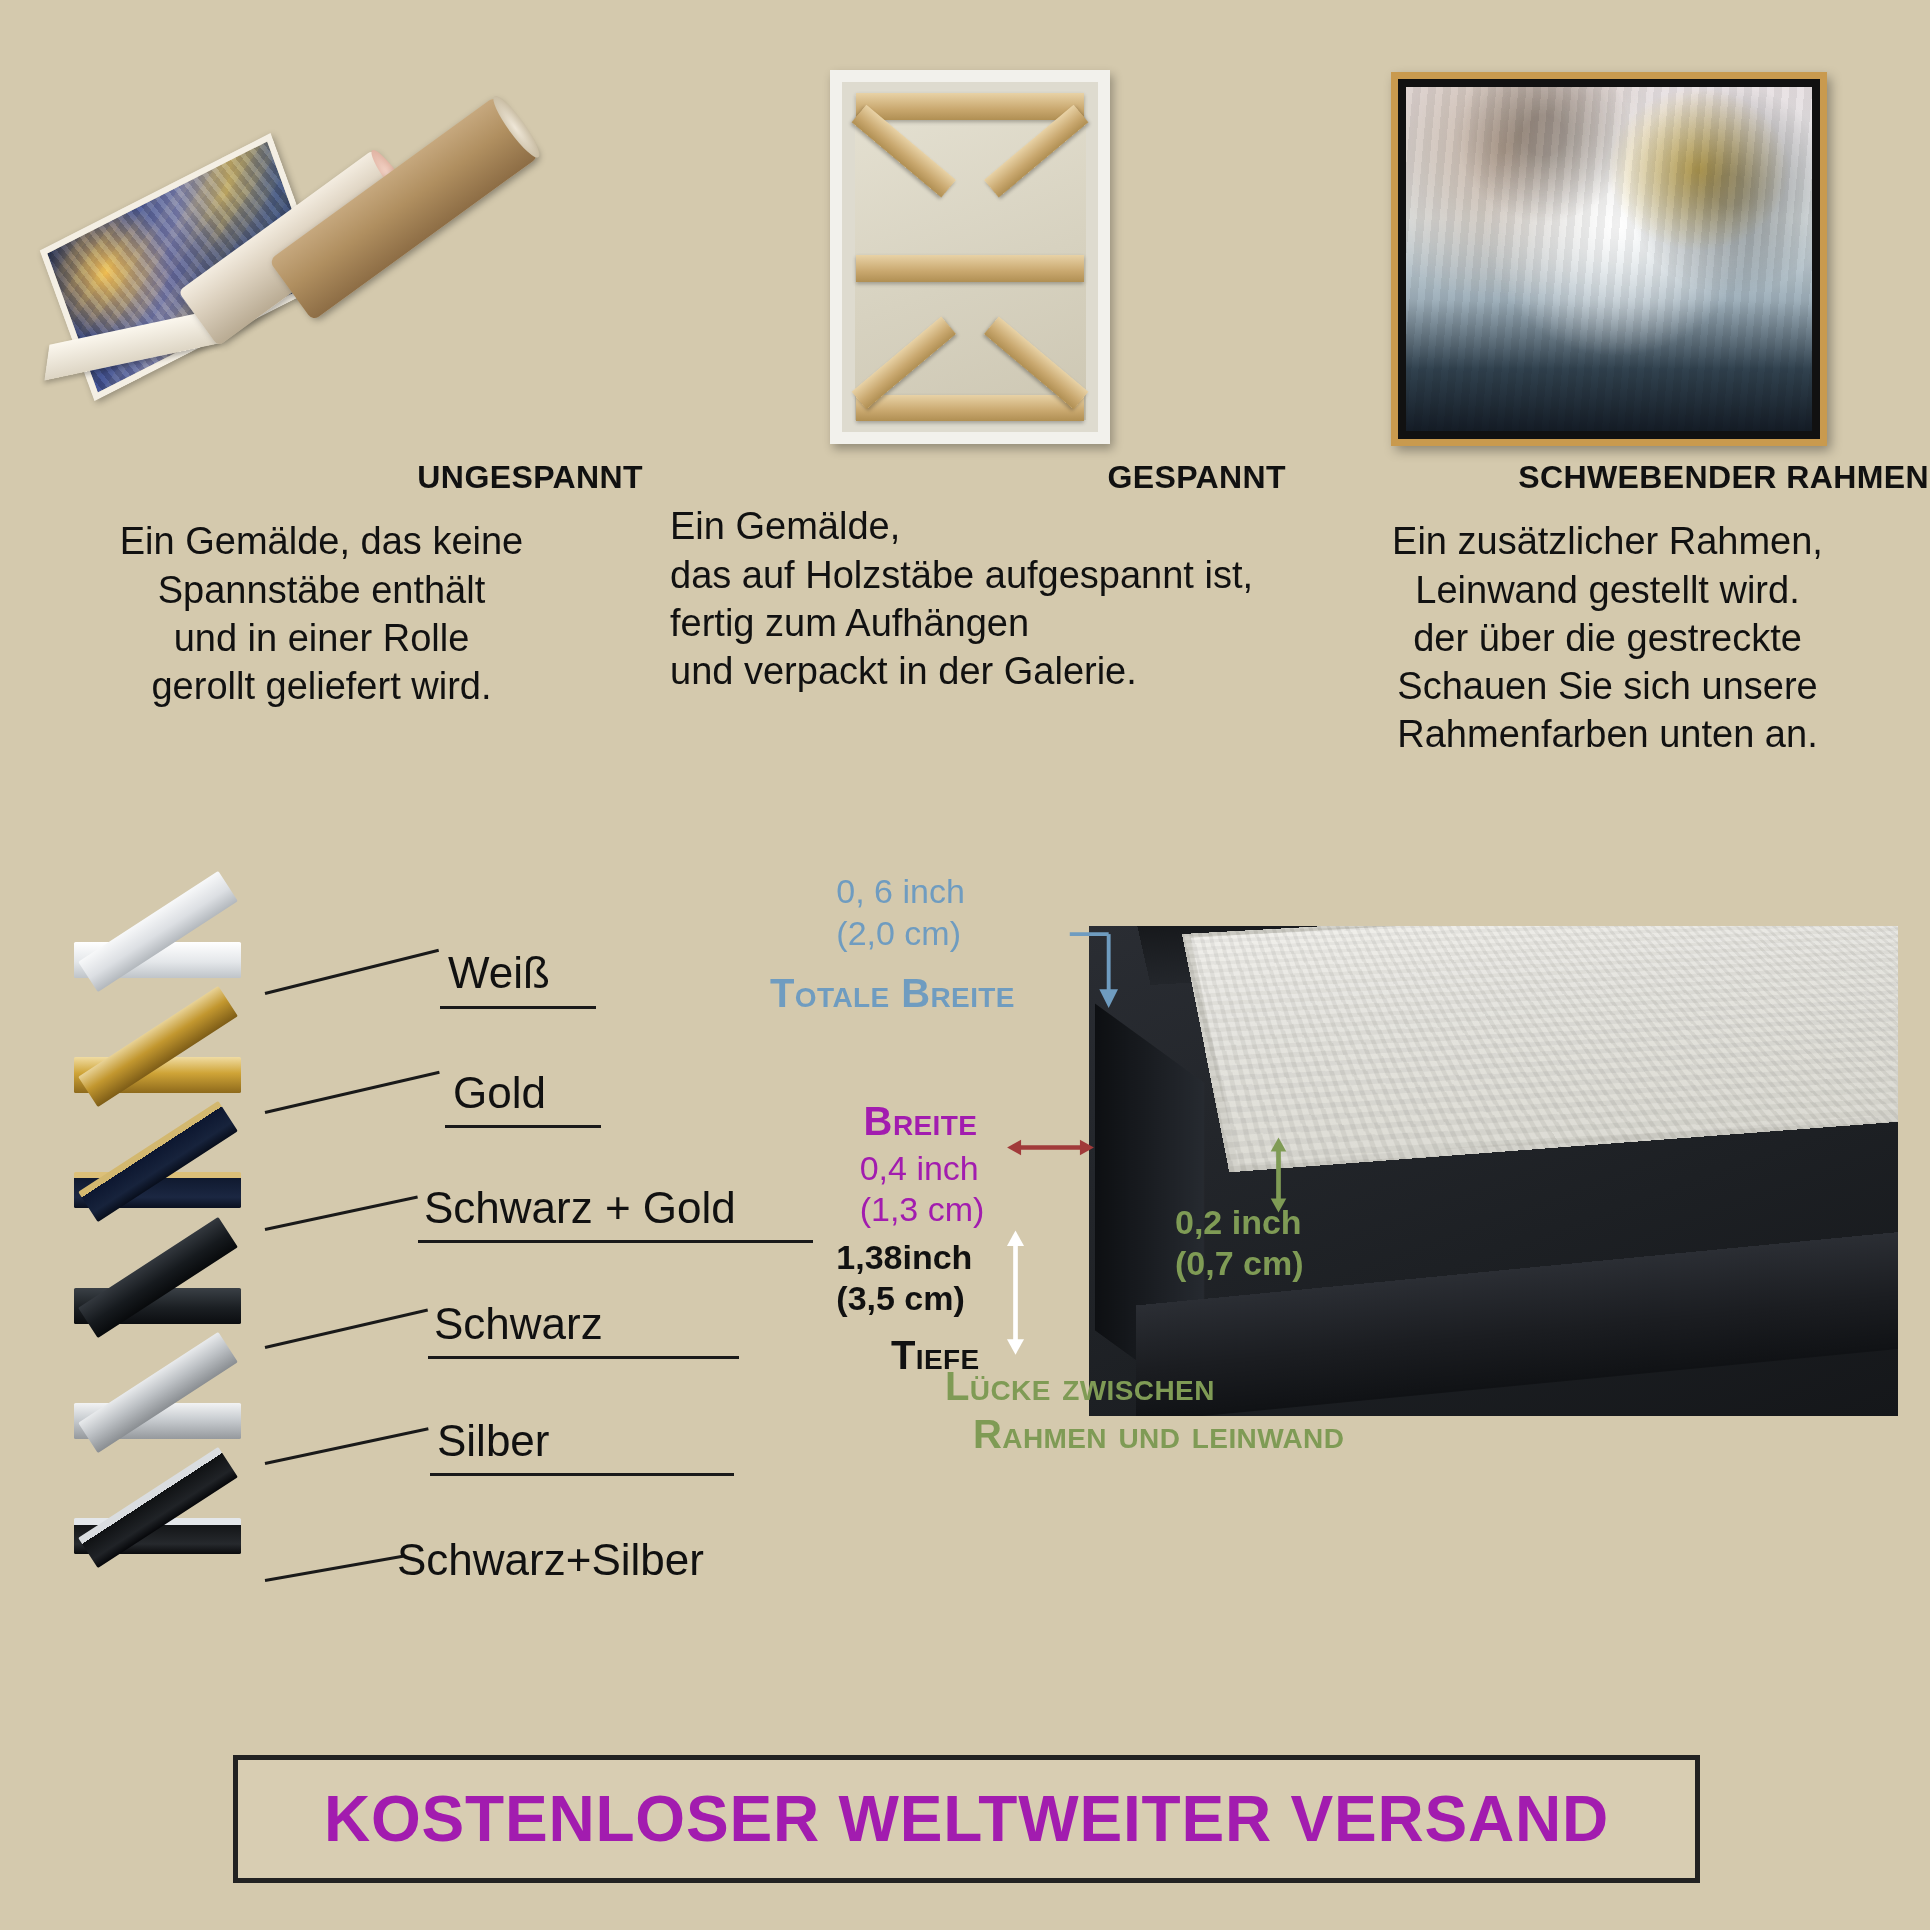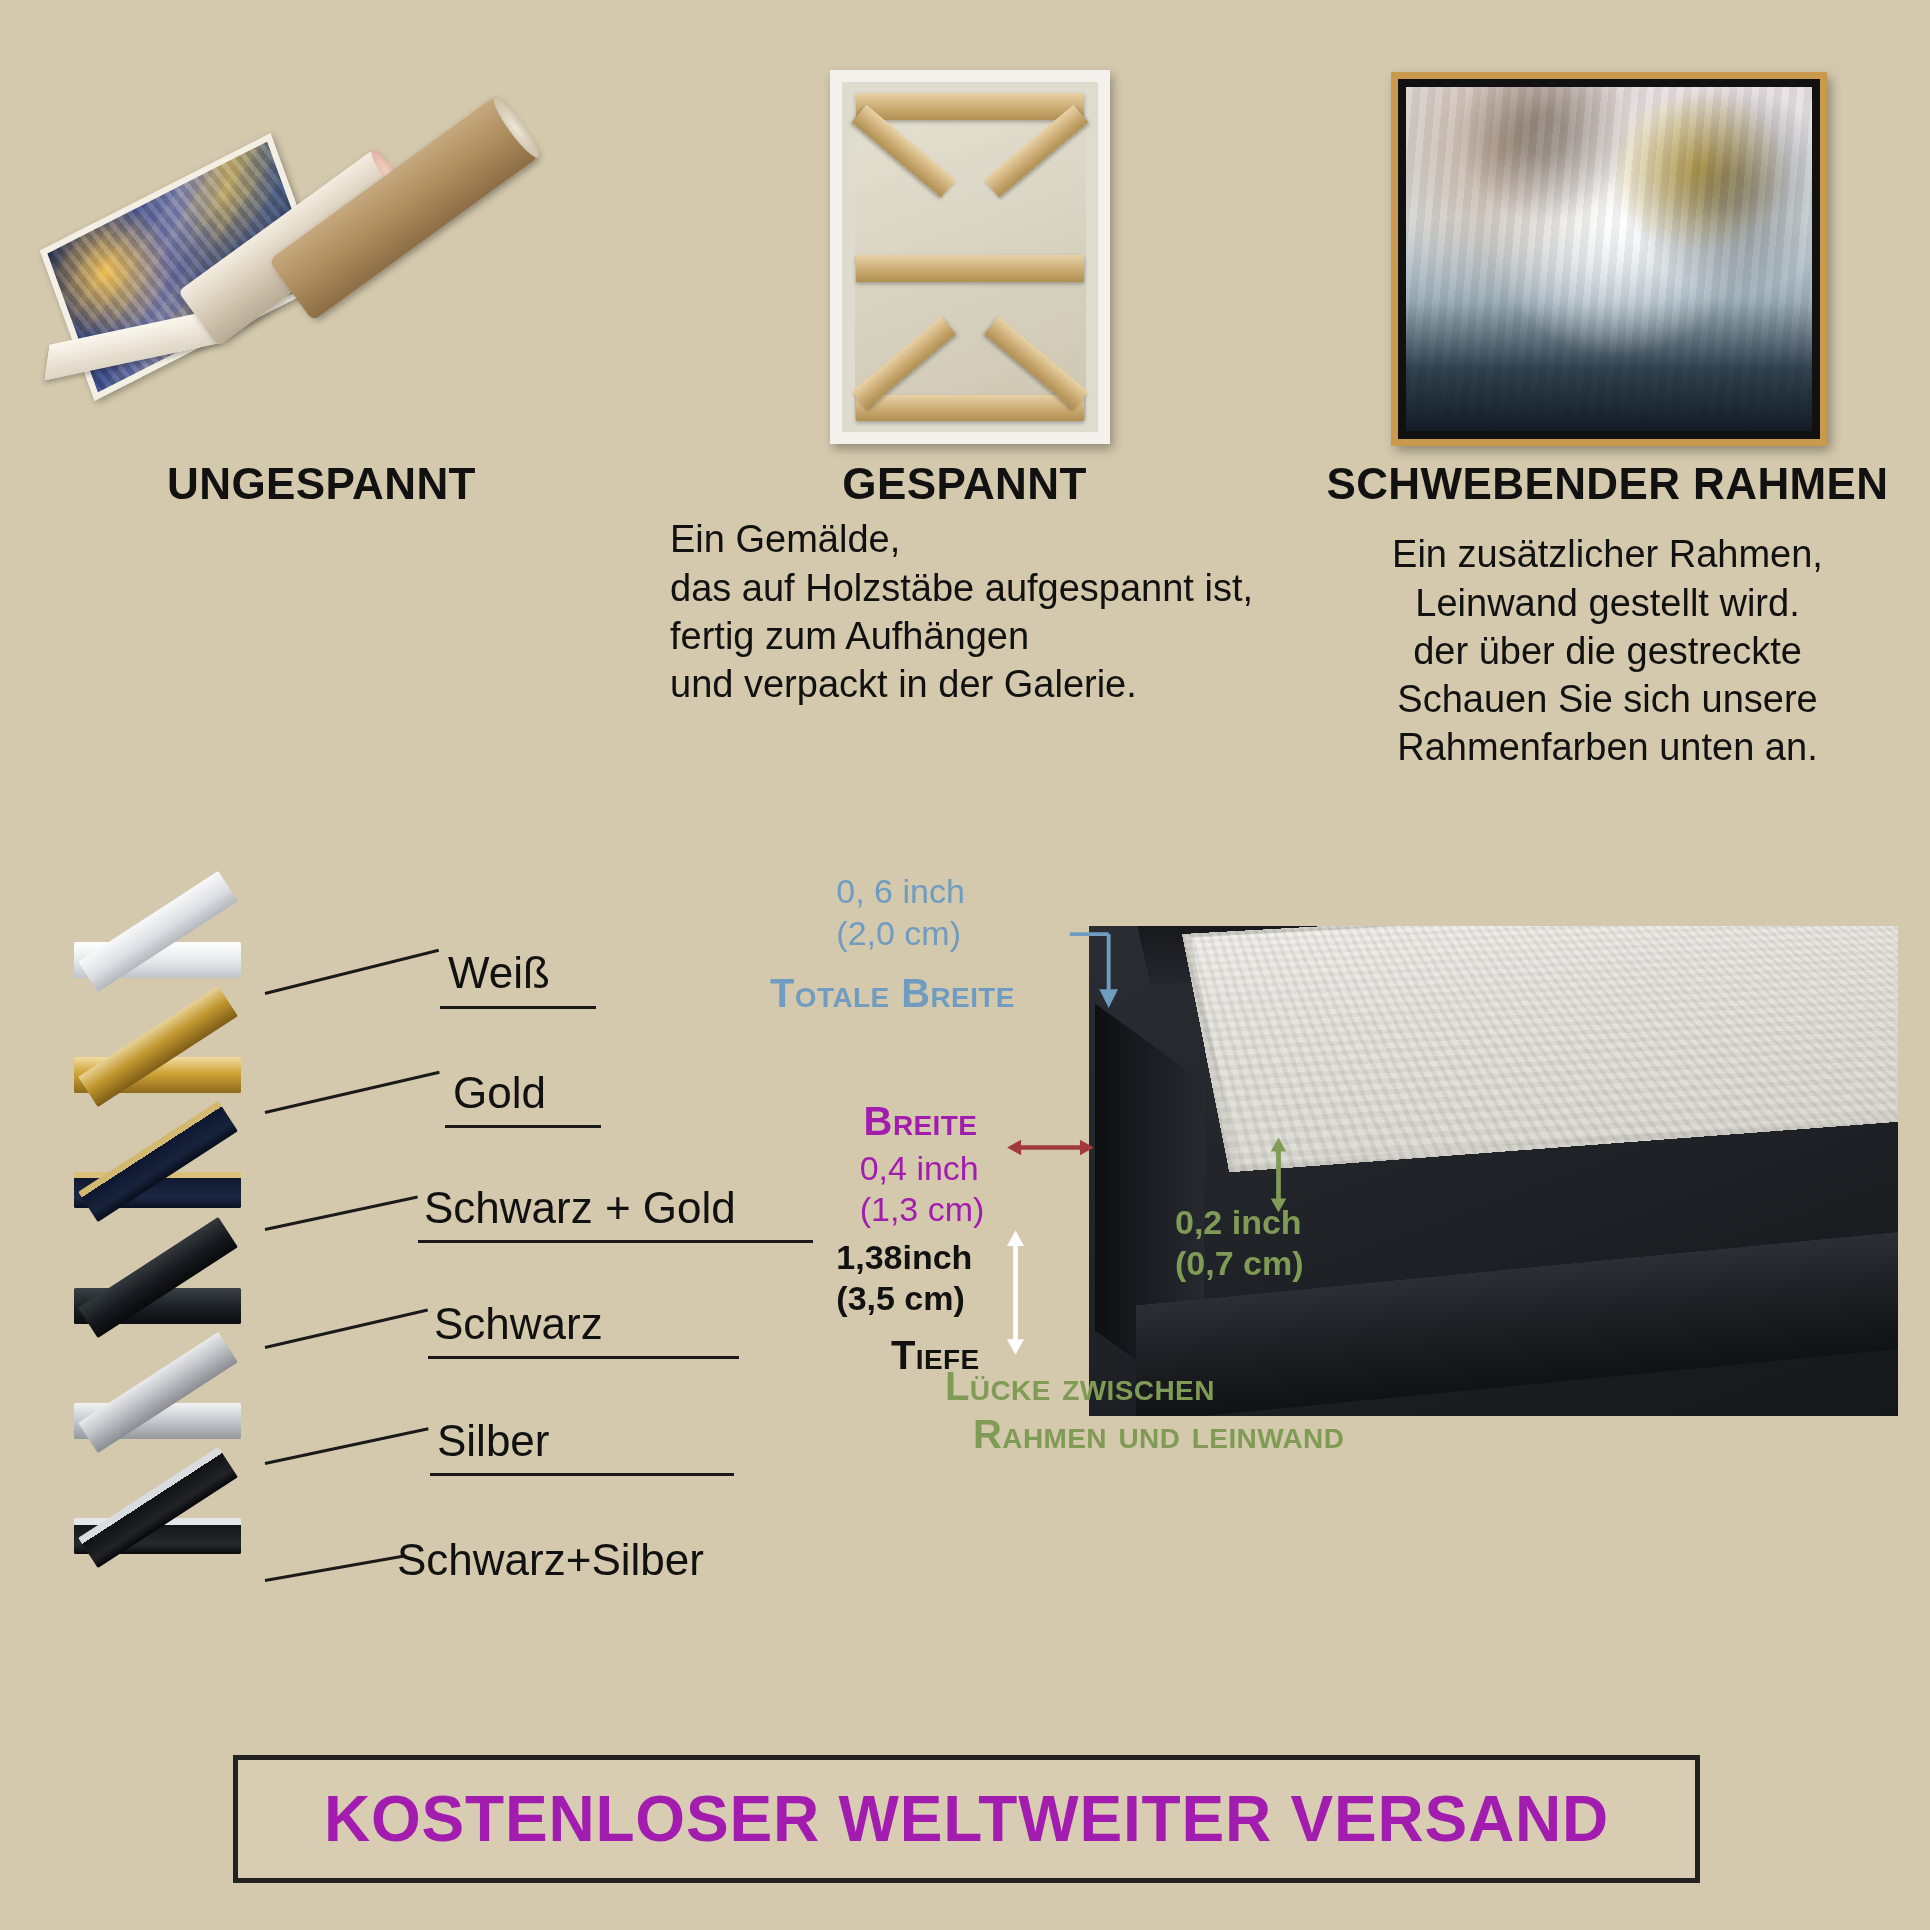--- a/index.html
+++ b/index.html
@@ -25,22 +25,22 @@
   .col {
     width: 643px;
     position: relative;
     padding-top: 39px;
   }
   .col-art {
     height: 413px;
     position: relative;
   }
   .col-title {
-    text-align: center;
-    font-size: 44px;
+    text-align: right;
+    font-size: 32px;
     font-weight: bold;
     letter-spacing: 0.4px;
     line-height: 1.08;
     margin-top: 7.8px;
   }
   .col-body {
     font-size: 38px;
     line-height: 1.27;
     margin-top: 23px;
   }
@@ -283,20 +283,26 @@
   <div class="col col1">
     <div class="col-art">
       <div class="roll-wrap">
         <div class="print"></div>
         <div class="print-lip"></div>
         <div class="tube2"></div>
         <div class="tube"></div>
       </div>
     </div>
     <div class="col-title">UNGESPANNT</div>
+    <div class="col-body">
+      <div>Ein Gemälde, das keine</div>
+      <div>Spannstäbe enthält</div>
+      <div>und in einer Rolle</div>
+      <div>gerollt geliefert wird.</div>
+    </div>
   </div>
 
   <div class="col col2">
     <div class="col-art">
       <div class="stretch-wrap">
         <div class="stretch-frame">
           <div class="canvas-back"></div>
           <div class="bar bar-h" style="top:11px;"></div>
           <div class="bar bar-h bar-cross"></div>
           <div class="bar bar-h" style="bottom:11px;"></div>

